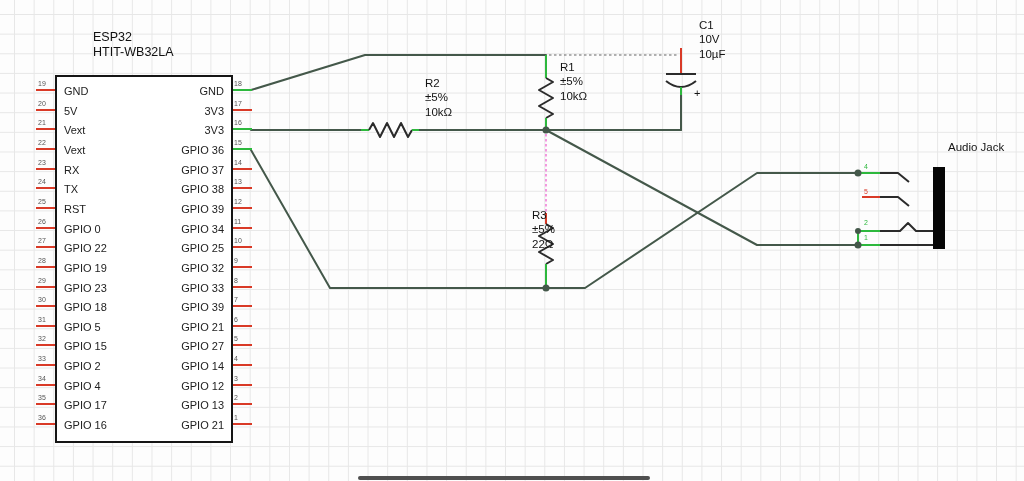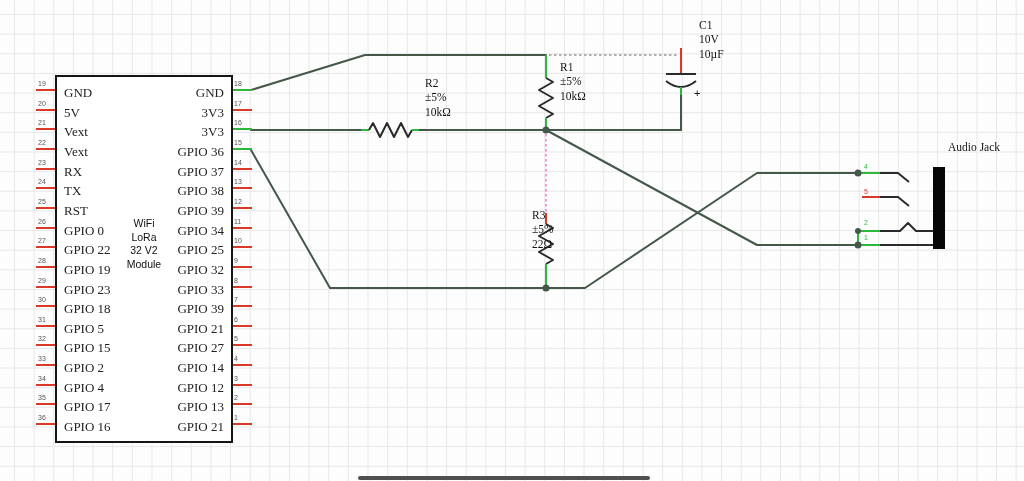--- a/index.html
+++ b/index.html
@@ -24,24 +24,24 @@
   .esp32-center{position:absolute;top:140px;left:0;right:0;text-align:center;font-size:10.5px;line-height:1.3;color:#101010;white-space:pre-line;}
   .pin-row{position:absolute;left:0;right:0;height:0;}
   .stub{position:absolute;width:19px;height:2px;top:-1px;display:block;}
   .left .stub{left:-21px;}
   .right .stub{right:-21px;}
   .stub.on{background:var(--connected);}
   .stub.off{background:var(--unconnected);}
   .pin-num{position:absolute;font-size:7px;font-weight:normal;font-style:normal;color:#555;top:-10px;display:block;}
   .left .pin-num{left:-19px;}
   .right .pin-num{left:calc(100% + 3px);}
-  .pin-label{position:absolute;font-size:13px;color:#222;top:-5px;white-space:nowrap;font-family:Liberation Serif, serif;}
+  .pin-label{position:absolute;font-size:11px;color:#222;top:-5px;white-space:nowrap;}
   .left .pin-label{left:7px;}
   .right .pin-label{right:7px;}
-  .clabel{position:absolute;font-size:11.5px;line-height:1.25;color:#141414;white-space:nowrap;font-family:Liberation Serif, serif;}
+  .clabel{position:absolute;font-size:11.5px;line-height:1.25;color:#141414;white-space:nowrap;}
   .jack-num{position:absolute;font-size:7px;}
   .jack-num.on{color:var(--connected);}
   .jack-num.off{color:var(--unconnected);}
   .plus{position:absolute;left:694px;top:87px;font-size:11px;color:#141414;}
   .watermark{position:absolute;left:14px;top:441px;font-size:27px;font-weight:700;color:#ababab;letter-spacing:.5px;}
   .hscroll{position:absolute;left:358px;top:476px;width:292px;height:4px;background:#4f4f4f;border-radius:2px;}
 </style>
 </head>
 <body>
 
@@ -113,24 +113,24 @@
     <g class="dots">
       <circle cx="546" cy="130" r="3.5"></circle>
       <circle cx="546" cy="288" r="3.5"></circle>
       <circle cx="858" cy="173" r="3.5"></circle>
       <circle cx="858" cy="231" r="3"></circle>
       <circle cx="858" cy="245" r="3.5"></circle>
     </g>
   </svg>
 
   <div class="esp32">
-    <div class="esp32-center">WiFi
-LoRa
-32 V2
-Module</div>
+    <div class="esp32-title">
+      <div>ESP32</div>
+      <div>HTIT-WB32LA</div>
+    </div>
   <div class="pin-row left" style="top: 13px;">
         <i class="stub off"></i>
         <b class="pin-num">19</b>
         <span class="pin-label">GND</span>
       </div>
       <div class="pin-row left" style="top: 32.65px;">
         <i class="stub off"></i>
         <b class="pin-num">20</b>
         <span class="pin-label">5V</span>
       </div>

